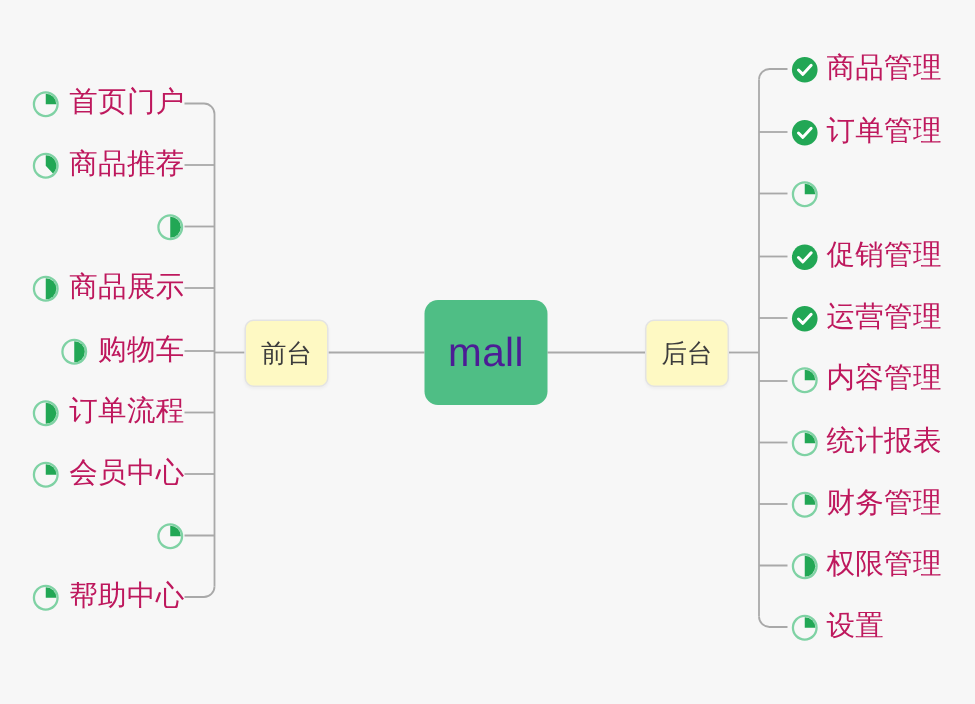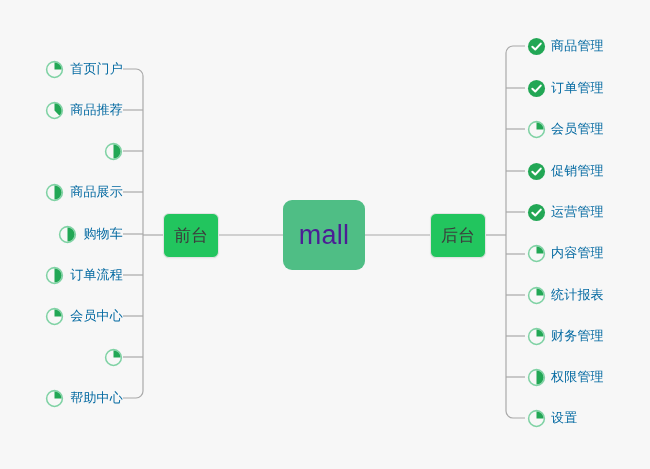--- a/index.html
+++ b/index.html
@@ -37,22 +37,22 @@
 
   
   .leaf {
     position: absolute;
     display: flex;
     align-items: center;
     height: 26px;
     white-space: nowrap;
   }
   .leaf .leaf-label {
-    font-size: 13px;
-    color: #0369a1;
+    font-size: 19px;
+    color: #be185d;
     letter-spacing: 0.2px;
     line-height: 26px;
   }
 
   
   .leaf.left {
     right: 527px;           
     justify-content: flex-end;
   }
   .leaf.left .leaf-label {
@@ -80,21 +80,21 @@
   .node {
     position: absolute;
     display: flex;
     align-items: center;
     justify-content: center;
     box-sizing: border-box;
   }
   .node-side {
     width: 56px;
     height: 45px;
-    background: #22c55e;
+    background: #fef9c3;
     border: 1px solid #e3e3e3;
     border-radius: 6px;
     box-shadow: 0 1px 2px rgba(0,0,0,0.04);
   }
   .node-side .node-label {
     font-size: 17px;
     color: #3c3c3c;
   }
   .node-root {
     width: 82px;
@@ -227,21 +227,20 @@
           <circle cx="10" cy="10" r="9" fill="#22a755"></circle>
           <path d="M 5.6 10.2 L 8.7 13.2 L 14.5 6.9" fill="none" stroke="#ffffff" stroke-width="2.1" stroke-linecap="round" stroke-linejoin="round"></path>
         </svg>
         <span class="leaf-label">订单管理</span>
       </div>
       <div class="leaf right" style="top: 116px;">
         <svg class="icon" viewBox="0 0 20 20">
           <circle cx="10" cy="10" r="8.3" fill="none" stroke="#7fd2a4" stroke-width="1.6"></circle>
           <path d="M 10 10 L 10 2.5999999999999996 A 7.4 7.4 0 0 1 17.400 10.000 Z" fill="#22a755"></path>
         </svg>
-        <span class="leaf-label">会员管理</span>
       </div>
       <div class="leaf right" style="top: 158px;">
         <svg class="icon" viewBox="0 0 20 20">
           <circle cx="10" cy="10" r="9" fill="#22a755"></circle>
           <path d="M 5.6 10.2 L 8.7 13.2 L 14.5 6.9" fill="none" stroke="#ffffff" stroke-width="2.1" stroke-linecap="round" stroke-linejoin="round"></path>
         </svg>
         <span class="leaf-label">促销管理</span>
       </div>
       <div class="leaf right" style="top: 199px;">
         <svg class="icon" viewBox="0 0 20 20">

